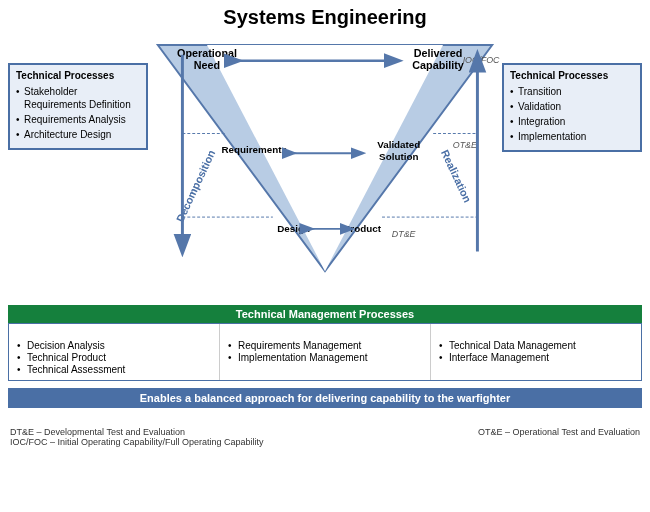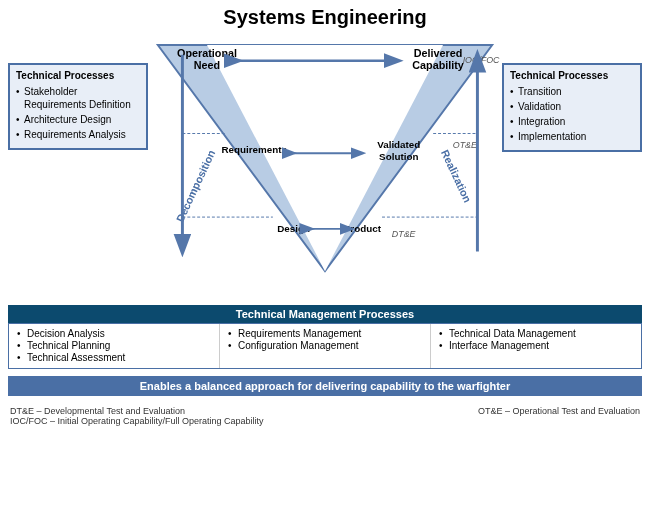--- a/index.html
+++ b/index.html
@@ -126,21 +126,21 @@
 
     
     .triangle-svg-container {
       width: 100%;
       height: 260px;
       position: relative;
     }
 
     
     .management-section {
-      background: #0c4a6e;
+      background: #15803d;
       color: #fff;
       text-align: center;
       font-weight: bold;
       font-size: 11px;
       padding: 3px 5px;
       margin-top: 2px;
     }
 
     .bottom-processes {
       display: flex;
@@ -155,20 +155,21 @@
       border-right: 1px solid #ccc;
     }
 
     .bottom-col:last-child {
       border-right: none;
     }
 
     .bottom-col ul {
       list-style: none;
       padding: 0;
+      margin-top: 12px;
     }
 
     .bottom-col ul li {
       padding-left: 10px;
       position: relative;
       margin-bottom: 1px;
     }
 
     .bottom-col ul li::before {
       content: "•";
@@ -185,41 +186,41 @@
       margin-top: 7px;
       font-weight: bold;
     }
 
     .footnotes {
       display: flex;
       flex-direction: row;
       justify-content: space-between;
       font-size: 9px;
       color: #333;
-      margin-top: 10px;
+      margin-top: 19px;
       padding: 0 2px;
     }
   </style>
 </head>
 <body>
 
 <div class="page-wrapper">
 
   <div class="main-title">Systems Engineering</div>
 
   <div class="diagram-area">
 
     <div class="top-section">
 
       <div class="left-tech-box">
         <div class="box-title">Technical Processes</div>
         <ul>
           <li>Stakeholder Requirements Definition</li>
+          <li>Requirements Analysis</li>
           <li>Architecture Design</li>
-          <li>Requirements Analysis</li>
         </ul>
       </div>
 
       <div class="center-diagram">
         <div class="triangle-svg-container">
           <svg width="100%" height="260" viewBox="0 0 360 260" xmlns="http://www.w3.org/2000/svg">
 
             <defs>
               <marker id="arrowRight" markerWidth="8" markerHeight="8" refX="6" refY="3" orient="auto">
                 <path d="M0,0 L0,6 L8,3 z" fill="#5577aa"></path>
@@ -294,28 +295,28 @@
       </div>
 
     </div>
 
     <div class="management-section">Technical Management Processes</div>
 
     <div class="bottom-processes">
       <div class="bottom-col">
         <ul>
           <li>Decision Analysis</li>
-          <li>Technical Planning</li>
+          <li>Technical Product</li>
           <li>Technical Assessment</li>
         </ul>
       </div>
       <div class="bottom-col">
         <ul>
           <li>Requirements Management</li>
-          <li>Configuration Management</li>
+          <li>Implementation Management</li>
         </ul>
       </div>
       <div class="bottom-col">
         <ul>
           <li>Technical Data Management</li>
           <li>Interface Management</li>
         </ul>
       </div>
     </div>
 

